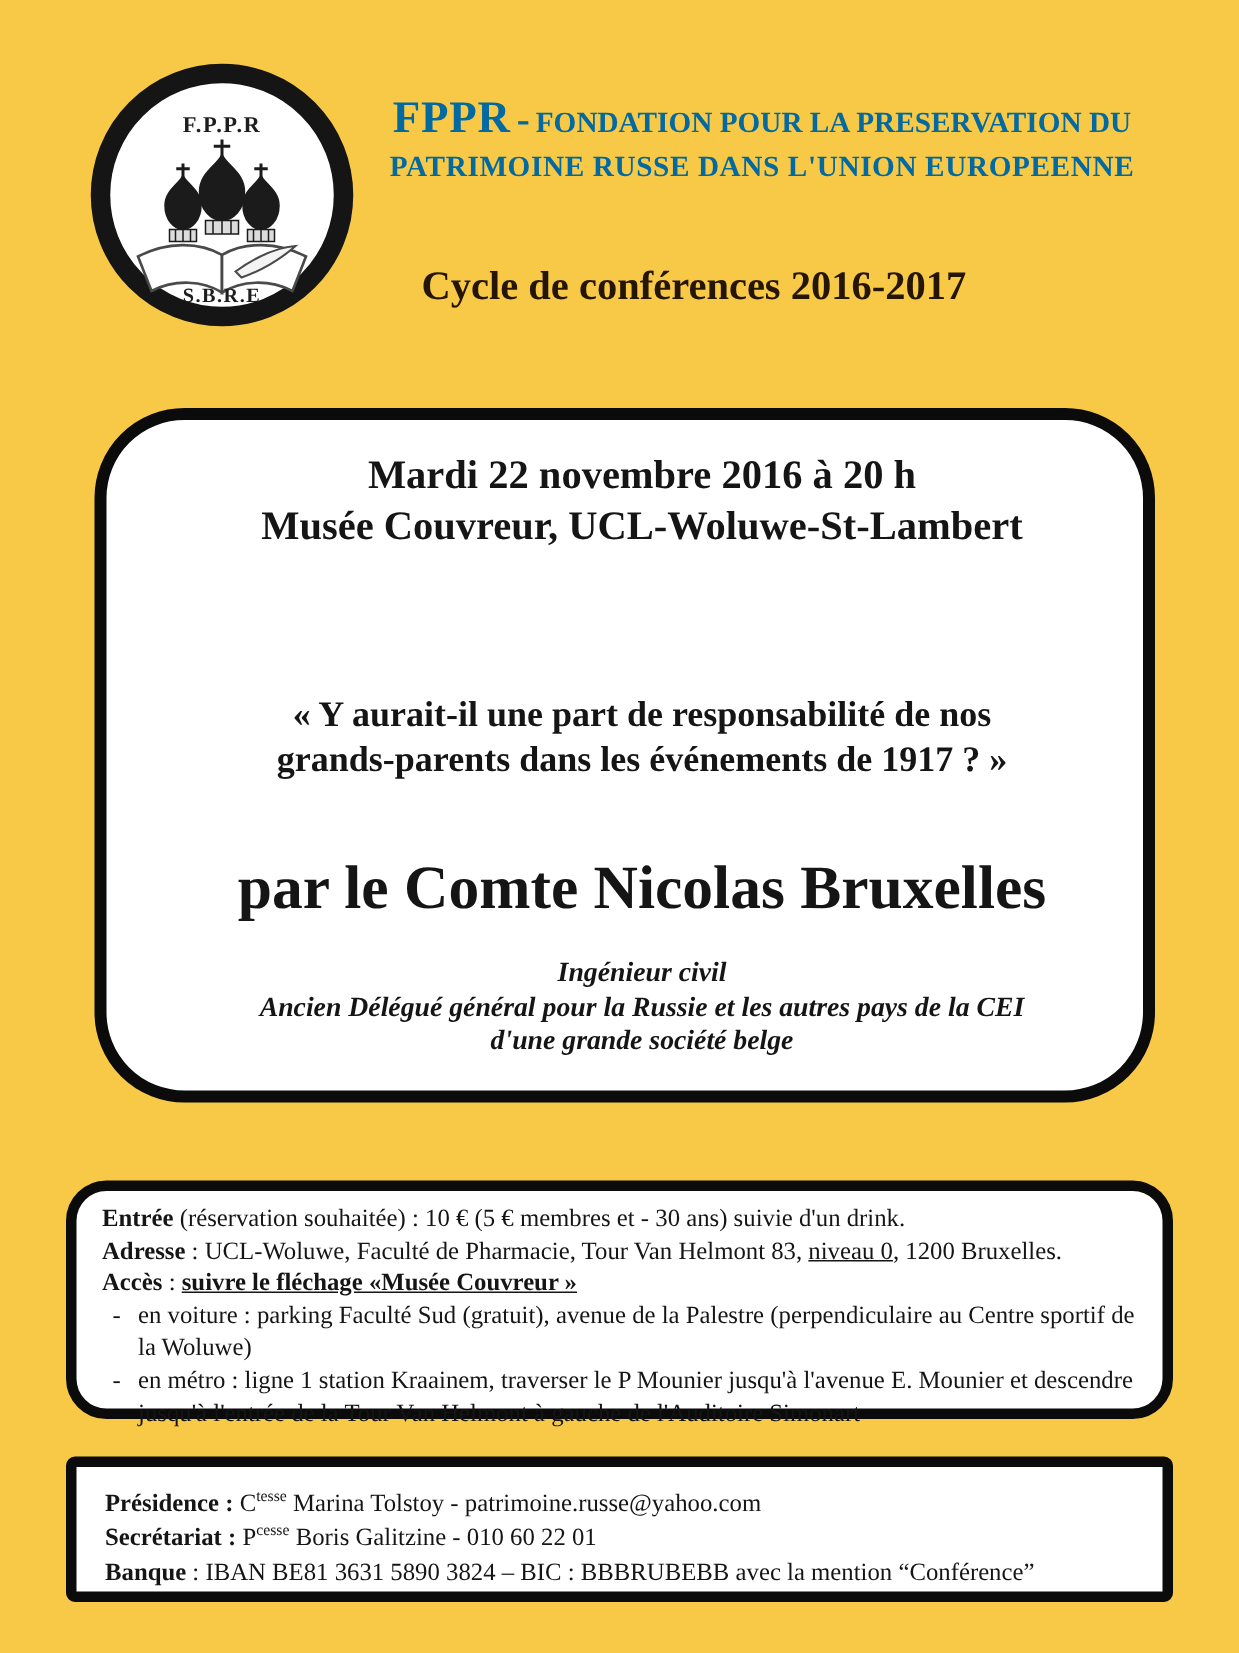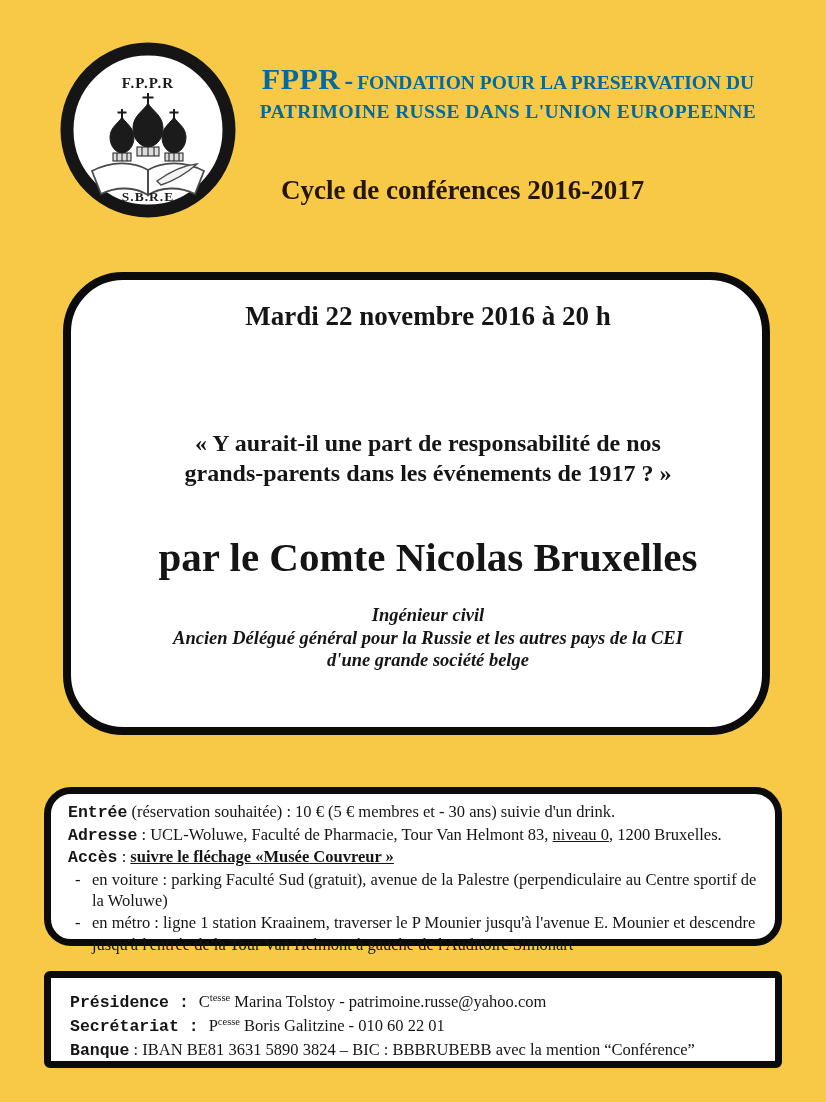--- a/index.html
+++ b/index.html
@@ -38,21 +38,21 @@
     border-width:7px; border-radius:6px;
     padding:13px 16px 0 19px; font-size:16.5px; line-height:1.38;
   }
   
   .date    { margin-top:21px; font-size:27px; font-weight:bold; }
   .venue   { margin-top:3px;  font-size:27px; font-weight:bold; }
   .quote   { margin-top:96px; font-size:24px; font-weight:bold; line-height:1.27; }
   .speaker { margin-top:44px; font-size:41px; font-weight:bold; }
   .subtitle{ margin-top:23px; font-size:18.5px; font-weight:bold; font-style:italic; line-height:1.22; }
   
-  .line b { font-weight:bold;font-family:Liberation Mono, monospace; }
+  .line b { font-weight:bold; }
   .ul  { text-decoration:underline; }
   .bold-ul { font-weight:bold; text-decoration:underline; }
   .bullet { display:flex; }
   .bullet .dash { width:24px; padding-left:7px; box-sizing:border-box; }
   .bullet .btext { flex:1; }
   sup { font-size:10.5px; line-height:0; }
 </style>
 </head>
 <body>
 
@@ -99,20 +99,21 @@
     <div class="org-line1">
       <span class="fppr-big">FPPR</span><span class="org-sep">-</span><span>FONDATION POUR LA PRESERVATION DU</span>
     </div>
     <div class="org-line2">PATRIMOINE RUSSE DANS  L'UNION EUROPEENNE</div>
   </div>
 
   <div class="cycle">Cycle  de conférences 2016-2017</div>
 
   <section class="box main-box">
     <div class="date">Mardi 22 novembre 2016 à 20 h</div>
+    <div class="venue">Musée Couvreur, UCL-Woluwe-St-Lambert</div>
     <div class="quote">
       <div>« Y aurait-il une part de responsabilité de nos</div>
       <div>grands-parents dans les événements de 1917 ? »</div>
     </div>
     <div class="speaker">par le Comte Nicolas Bruxelles</div>
     <div class="subtitle">
       <div>Ingénieur civil</div>
       <div>Ancien Délégué général pour la Russie et les autres pays de la CEI</div>
       <div>d'une grande société belge</div>
     </div>

